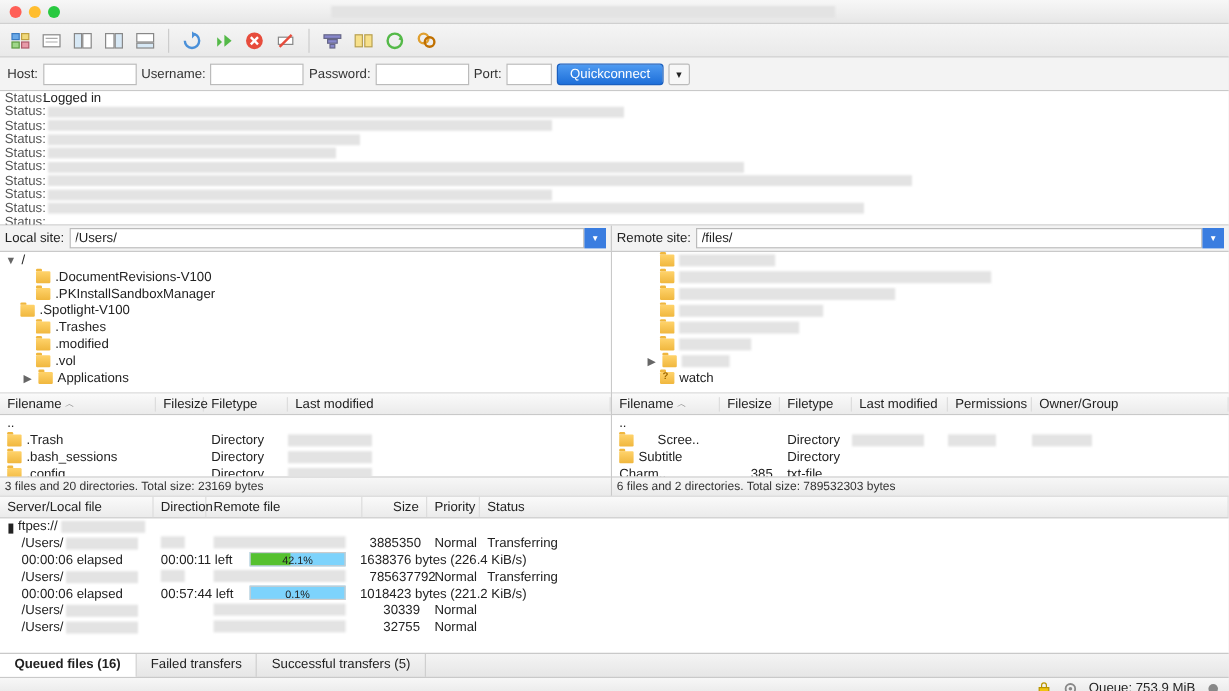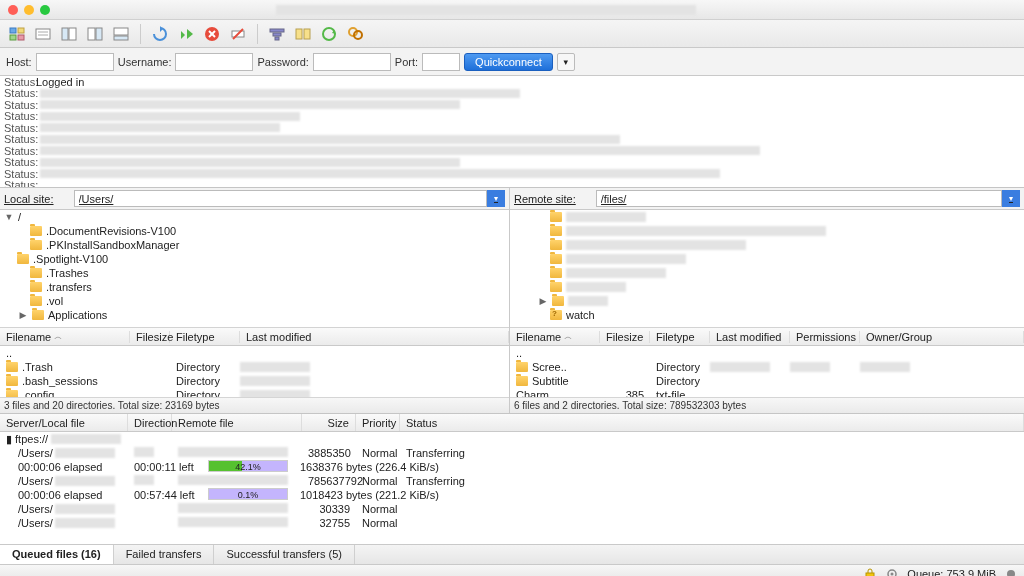--- a/index.html
+++ b/index.html
@@ -13,21 +13,21 @@
   .quickbar { height:28px; background:#f3f3f3; border-bottom:1px solid #c9c9c9; display:flex; align-items:center; padding:2px 6px; gap:4px;}
   .quickbar label { font-size:11px; color:#333; }
   .quickbar input { border:1px solid #bbb; background:#fff; height:18px; padding:0 3px; font-size:11px;}
   .btn-qc { background:linear-gradient(#4e9af1,#1e6fd9); color:#fff; border:1px solid #1a5fbf; border-radius:3px; padding:2px 10px; font-size:11px; cursor:pointer;}
   .btn-drop { width:18px; height:18px; border:1px solid #bbb; background:#f7f7f7; border-radius:2px; font-size:9px; display:flex;align-items:center;justify-content:center;}
   .statuslog { height:112px; background:#fff; border-bottom:1px solid #c5c5c5; overflow:hidden; font-size:11px;}
   .statuslog .row { display:flex; height:11.5px; align-items:center;}
   .statuslog .lbl { width:36px; color:#555; padding-left:4px;}
   .statuslog .blur { background:#e3e3e3; height:9px; margin-left:4px; filter:blur(1px);}
   .pathbar { height:22px; background:#f3f3f3; border-bottom:1px solid #c9c9c9; display:flex;}
-  .pathhalf { display:flex; align-items:center; gap:20px; padding:0 4px;text-decoration:underline;}
+  .pathhalf { display:flex; align-items:center; gap:4px; padding:0 4px;}
   .pathhalf.left { width:510px; border-right:1px solid #c9c9c9;}
   .pathhalf.right { flex:1;}
   .path-input { flex:1; border:1px solid #bbb; background:#fff; height:17px; padding:0 4px; font-size:11px;}
   .path-drop { width:18px; height:17px; background:#3a7de0; display:flex;align-items:center;justify-content:center;color:#fff;font-size:8px;}
   .dualpane { height:204px; display:flex; border-bottom:1px solid #c5c5c5;}
   .pane { display:flex; flex-direction:column;}
   .pane.left { width:510px; border-right:1px solid #c9c9c9;}
   .pane.right { flex:1;}
   .tree { height:118px; background:#fff; overflow:hidden; border-bottom:1px solid #d3d3d3; font-size:11px;}
   .tree-row { display:flex; align-items:center; height:14px; padding-left:4px; gap:4px;}
@@ -41,21 +41,21 @@
   .filelist { flex:1; background:#fff; overflow:hidden;}
   .fl-row { display:flex; height:14px; align-items:center; font-size:11px;}
   .fl-row>div { padding:0 6px;}
   .statbar { height:16px; background:linear-gradient(#f7f7f7,#eaeaea); border-top:1px solid #d5d5d5; font-size:10px; display:flex; align-items:center; padding:0 4px; color:#333;}
   .queue { height:130px; background:#fff; display:flex; flex-direction:column;}
   .queue-hdr { height:18px; background:linear-gradient(#fafafa,#ebebeb); border-bottom:1px solid #c9c9c9; display:flex;}
   .queue-hdr>div { padding:0 6px; border-right:1px solid #ddd; font-size:11px; display:flex;align-items:center;}
   .queue-body { flex:1; overflow:hidden;}
   .q-row { display:flex; height:14px; align-items:center; font-size:11px;}
   .q-row>div { padding:0 6px; white-space:nowrap;}
-  .prog { display:inline-block; width:80px; height:12px; border:1px solid #ccc; background:#c4b5fd; position:relative;}
+  .prog { display:inline-block; width:80px; height:12px; border:1px solid #ccc; background:#7dd3fc; position:relative;}
   .prog-fill { position:absolute; left:0; top:0; bottom:0; background:#56c12f;}
   .prog-txt { position:absolute; width:100%; text-align:center; font-size:9px; line-height:12px;}
   .tabs { height:20px; background:linear-gradient(#f4f4f4,#e6e6e6); border-top:1px solid #c9c9c9; display:flex;}
   .tab { padding:3px 12px; border-right:1px solid #cfcfcf; font-size:11px; cursor:pointer;}
   .tab.active { background:#fff; font-weight:bold;}
   .footer { height:18px; background:linear-gradient(#f7f7f7,#e6e6e6); border-top:1px solid #c9c9c9; display:flex; align-items:center; justify-content:flex-end; padding:0 6px; gap:8px; font-size:11px; color:#333;}
   .footer .ico { width:14px; height:14px; display:flex;align-items:center;justify-content:center;}
   .blurbox { background:#e3e3e3; filter:blur(1px); height:10px;}
   svg { display:block; }
 </style>
@@ -248,21 +248,21 @@
       <div class="tree-row" style="padding-left:17px">
           <span class="folder-icon"></span>
           <span>.Spotlight-V100</span>
         </div>
       <div class="tree-row" style="padding-left:30px">
           <span class="folder-icon"></span>
           <span>.Trashes</span>
         </div>
       <div class="tree-row" style="padding-left:30px">
           <span class="folder-icon"></span>
-          <span>.transfers</span>
+          <span>.modified</span>
         </div>
       <div class="tree-row" style="padding-left:30px">
           <span class="folder-icon"></span>
           <span>.vol</span>
         </div>
       <div class="tree-row" style="padding-left:18px">
           <span class="disclosure">▶</span>
           <span class="folder-icon"></span>
           <span>Applications</span>
         </div>
@@ -356,21 +356,21 @@
       <div style="width:60px">Filetype</div>
       <div style="width:80px">Last modified</div>
       <div style="width:70px">Permissions</div>
       <div style="flex:1">Owner/Group</div>
     </div>
     <div class="filelist">
       <div class="fl-row">
           <div style="width:90px">..</div>
         </div>
       <div class="fl-row">
-          <div style="width:90px;display:flex;gap:4px;align-items:center">
+          <div style="width:90px;display:flex;gap:20px;align-items:center">
             <span class="folder-icon"></span>
             <span>Scree..</span>
           </div>
           <div style="width:50px"></div>
           <div style="width:60px">Directory</div>
           <div class="blurbox" style="width:60px"></div>
           <div style="width:20px"></div>
           <div class="blurbox" style="width:40px"></div>
           <div style="width:30px"></div>
           <div class="blurbox" style="width:50px"></div>

